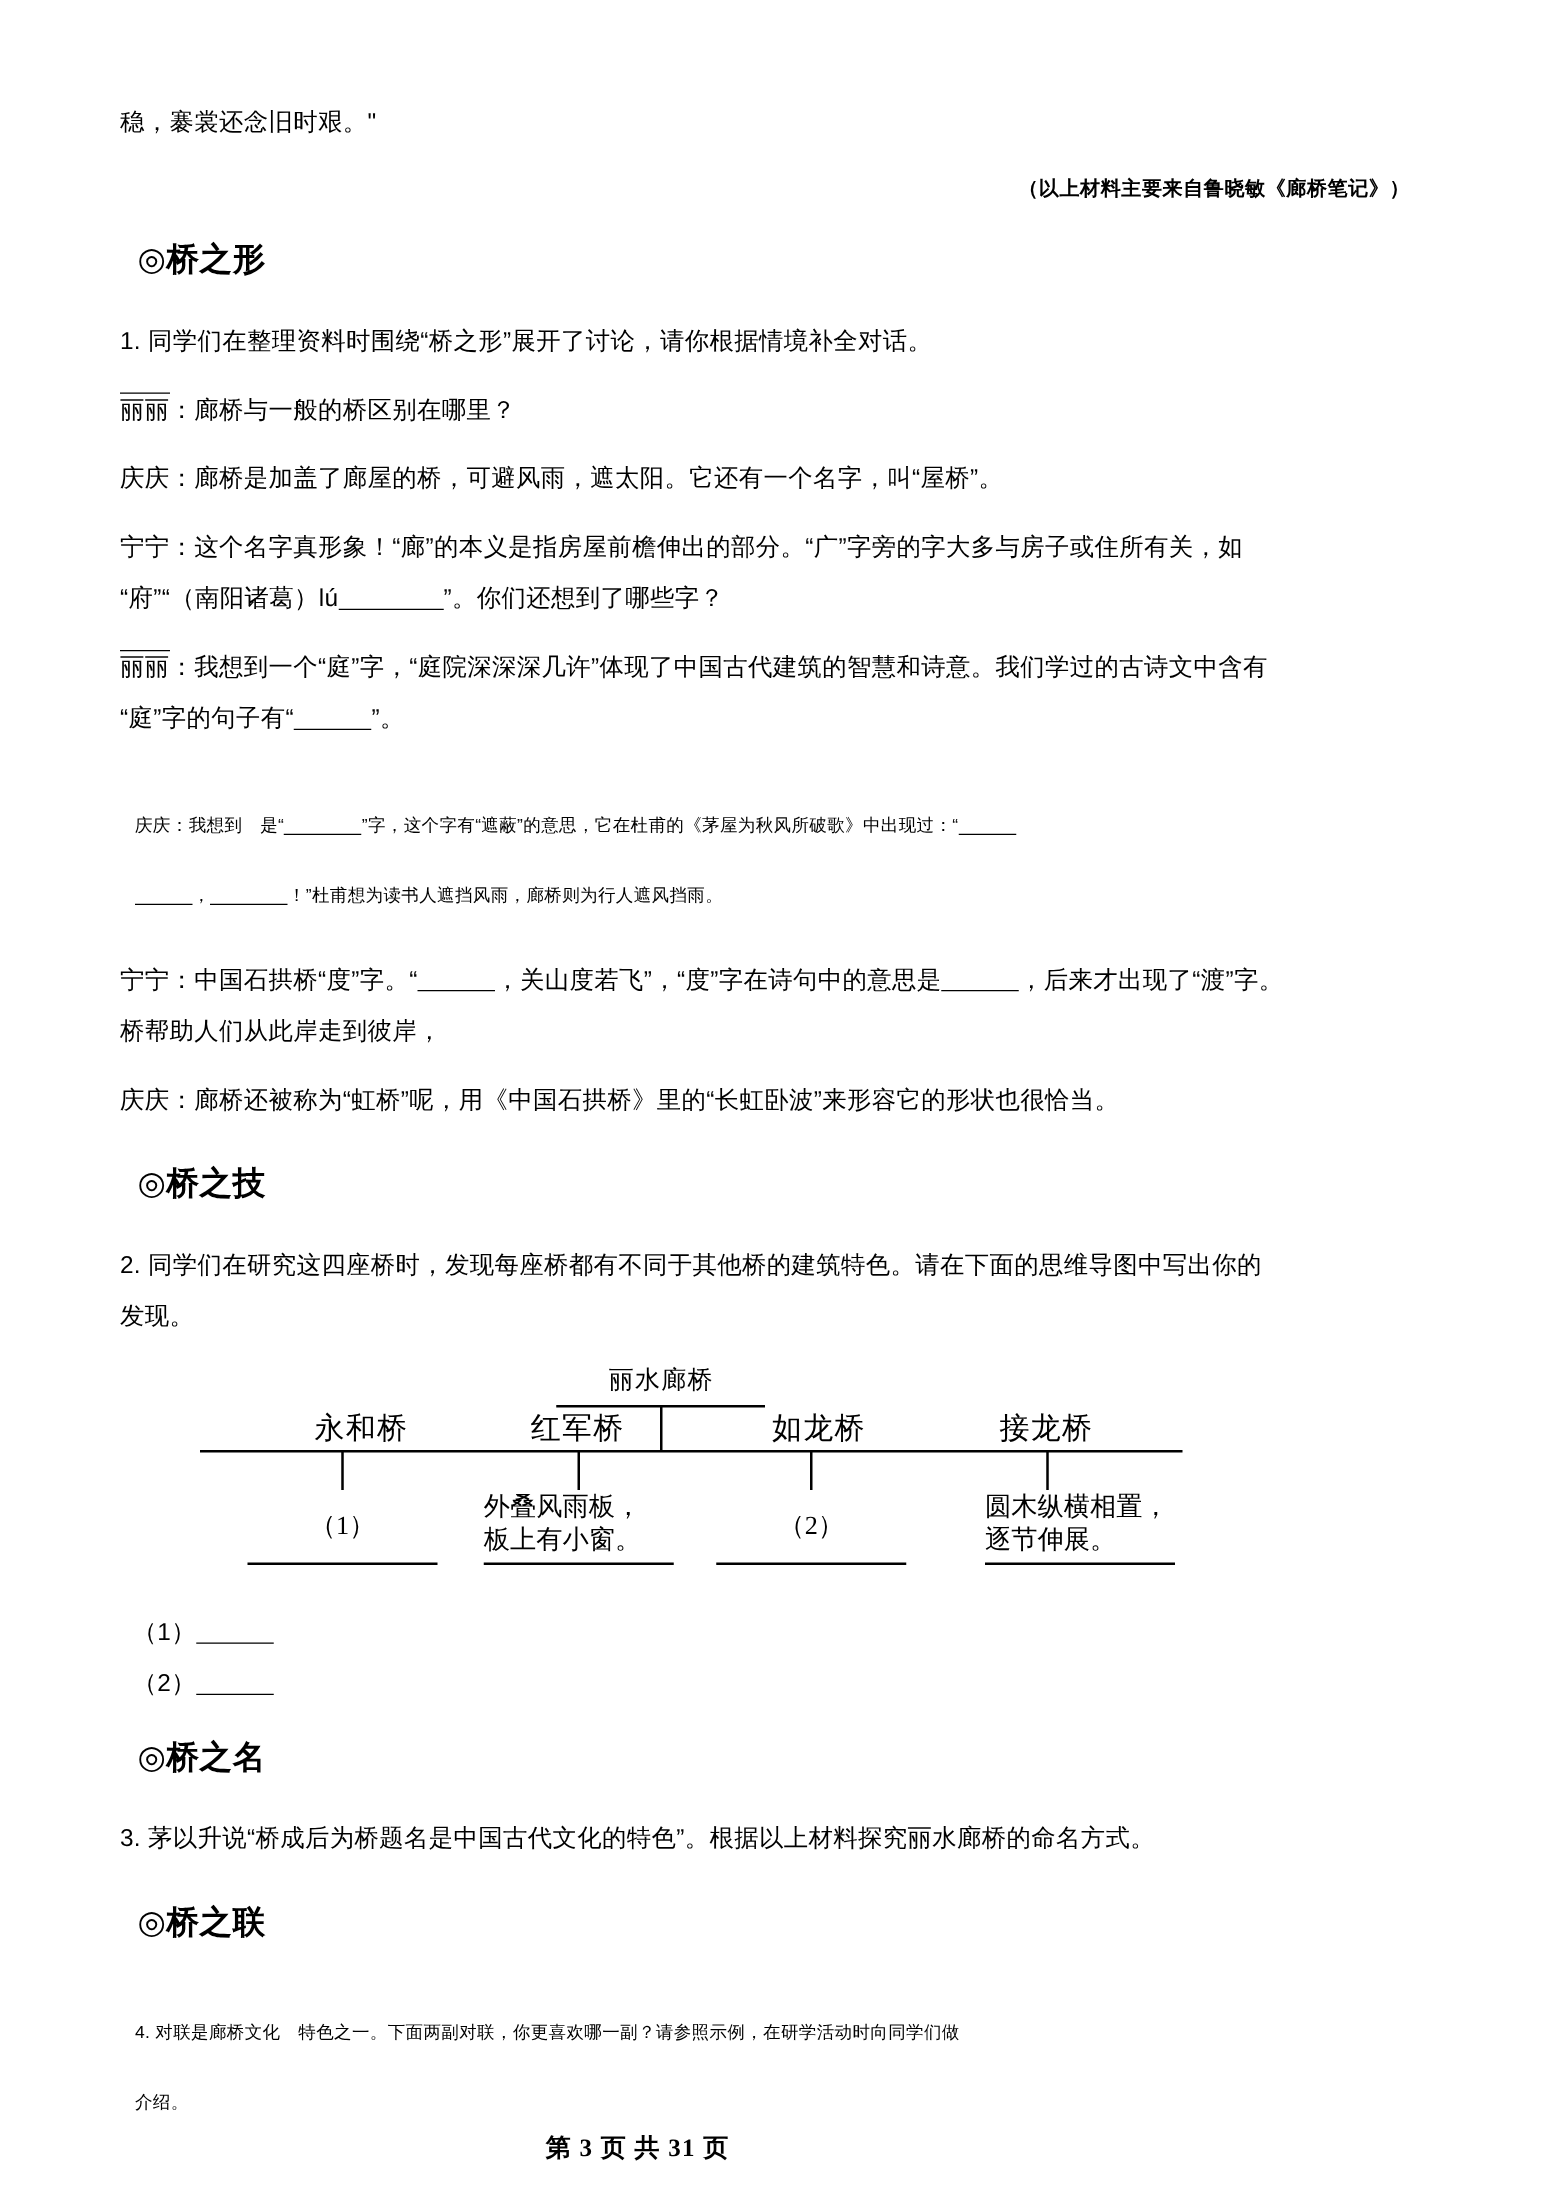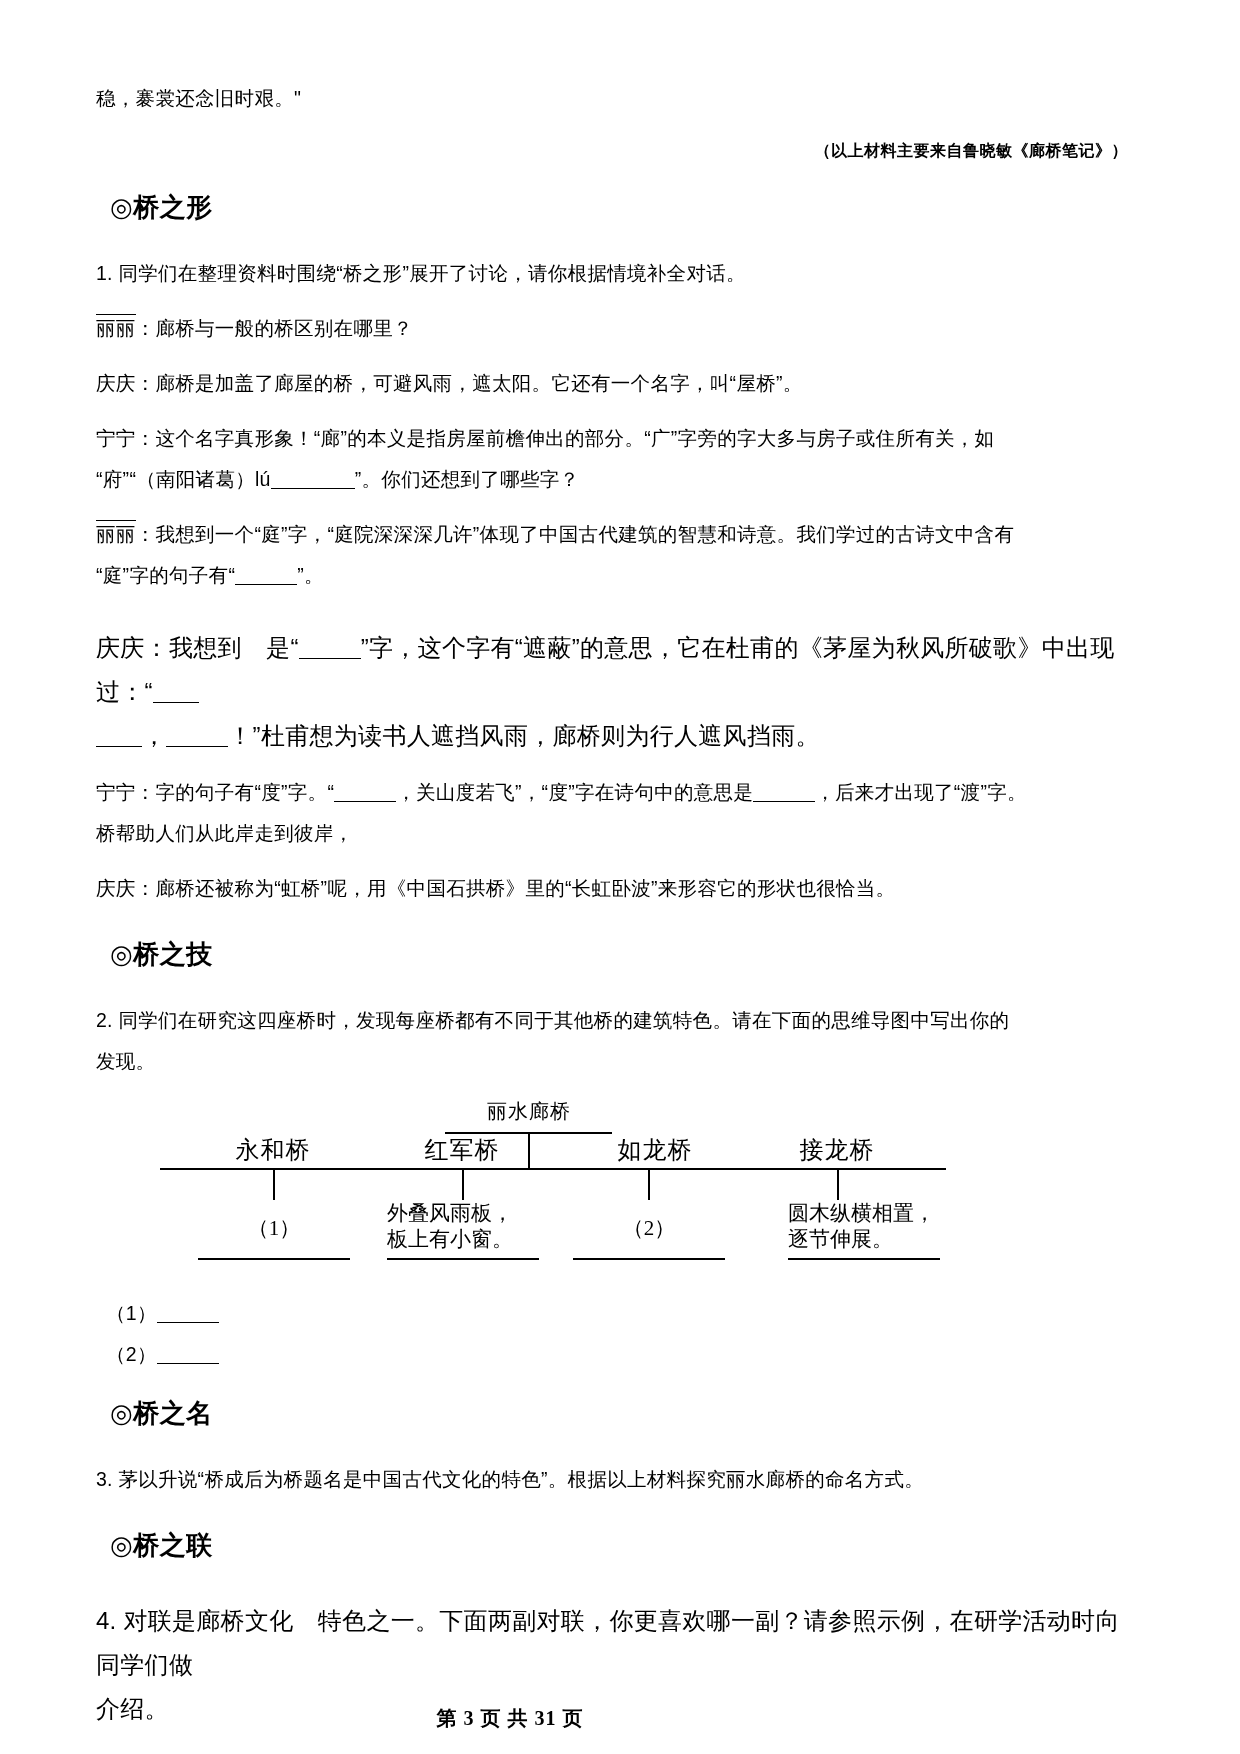--- a/index.html
+++ b/index.html
@@ -23,23 +23,23 @@
     box-sizing: border-box;
     padding: 78px 104px 0 96px;
   }
   .para {
     font-size: 19.5px;
     line-height: 41px;
     margin: 0;
     letter-spacing: 0.3px;
   }
   .para-wide {
-    font-size: 24px;
+    font-size: 14px;
     line-height: 44px;
-    margin: 0;
+    margin: 12px;
     letter-spacing: 0.3px;
   }
   .gap-sm { height: 14px; }
   .gap-md { height: 22px; }
   .gap-lg { height: 30px; }
   .attrib {
     text-align: right;
     font-size: 16px;
     margin: 0;
     padding-right: 8px;
@@ -110,21 +110,21 @@
     border-top: 2.2px solid #000;
   }
   .dg-name {
     position: absolute;
     top: 36px;
     width: 150px;
     text-align: center;
     font-size: 24px;
     letter-spacing: 1px;
   }
-  .dg-n1 { left: 38px; }
+  .dg-n1 { left: 54px; }
   .dg-n2 { left: 227px; }
   .dg-n3 { left: 420px; }
   .dg-n4 { left: 602px; }
   .dg-drop {
     position: absolute;
     top: 70px;
     width: 0;
     height: 32px;
     border-left: 2.2px solid #000;
   }
@@ -229,21 +229,21 @@
   <div class="para-wide">
     <span>庆庆</span><span>：我想到　是“</span><span class="blank"></span><span>”字，这个字有“遮蔽”的意思，它在杜甫的《茅屋为秋风所破歌》中出现过：“</span><span class="blank blank-sm"></span>
   </div>
   <div class="para-wide">
     <span class="blank blank-sm"></span><span>，</span><span class="blank"></span><span>！”杜甫想为读书人遮挡风雨，廊桥则为行人遮风挡雨。</span>
   </div>
 
   <div class="gap-sm"></div>
 
   <div class="para">
-    <span>宁宁</span><span>：字的句子有“度”字。“</span><span class="blank"></span><span>，关山度若飞”，“度”字在诗句中的意思是</span><span class="blank"></span><span>，后来才出现了“渡”字。</span>
+    <span>宁宁</span><span>：中国石拱桥“度”字。“</span><span class="blank"></span><span>，关山度若飞”，“度”字在诗句中的意思是</span><span class="blank"></span><span>，后来才出现了“渡”字。</span>
   </div>
   <div class="para">
     <span>桥帮助人们从此岸走到彼岸，</span>
   </div>
 
   <div class="gap-sm"></div>
 
   <div class="para">
     <span>庆庆</span><span>：廊桥还被称为“虹桥”呢，用《中国石拱桥》里的“长虹卧波”来形容它的形状也很恰当。</span>
   </div>

